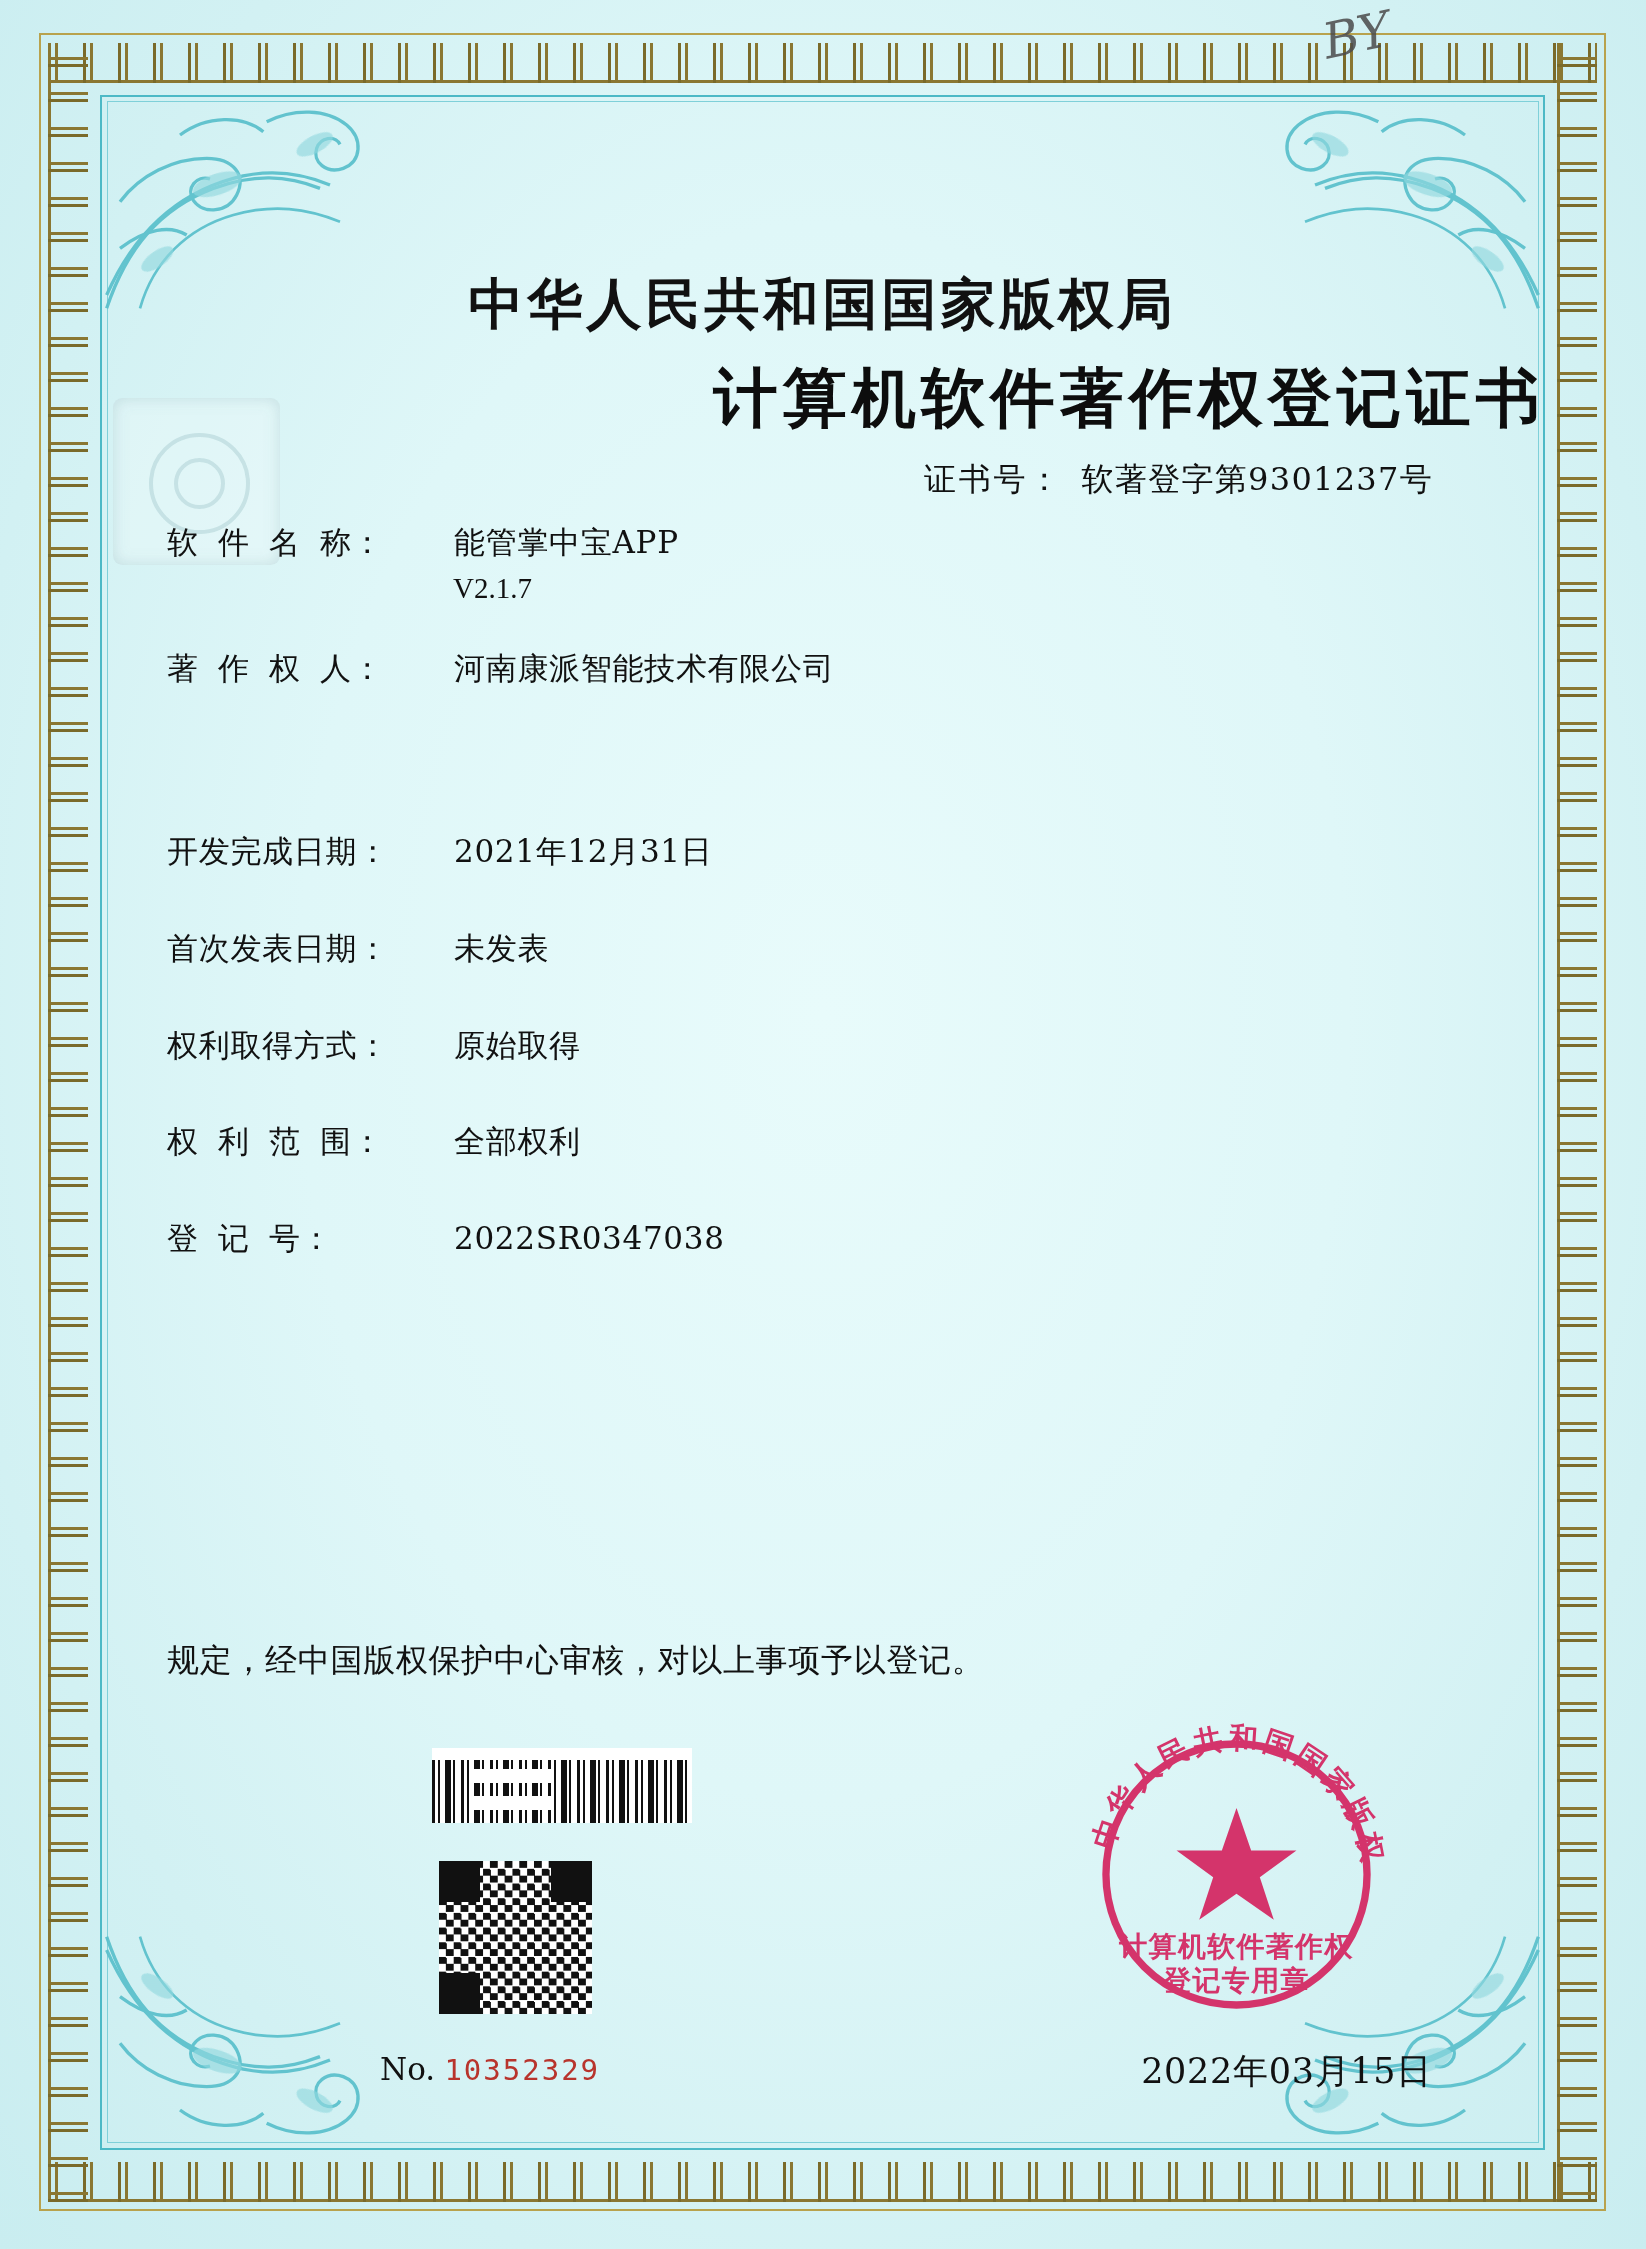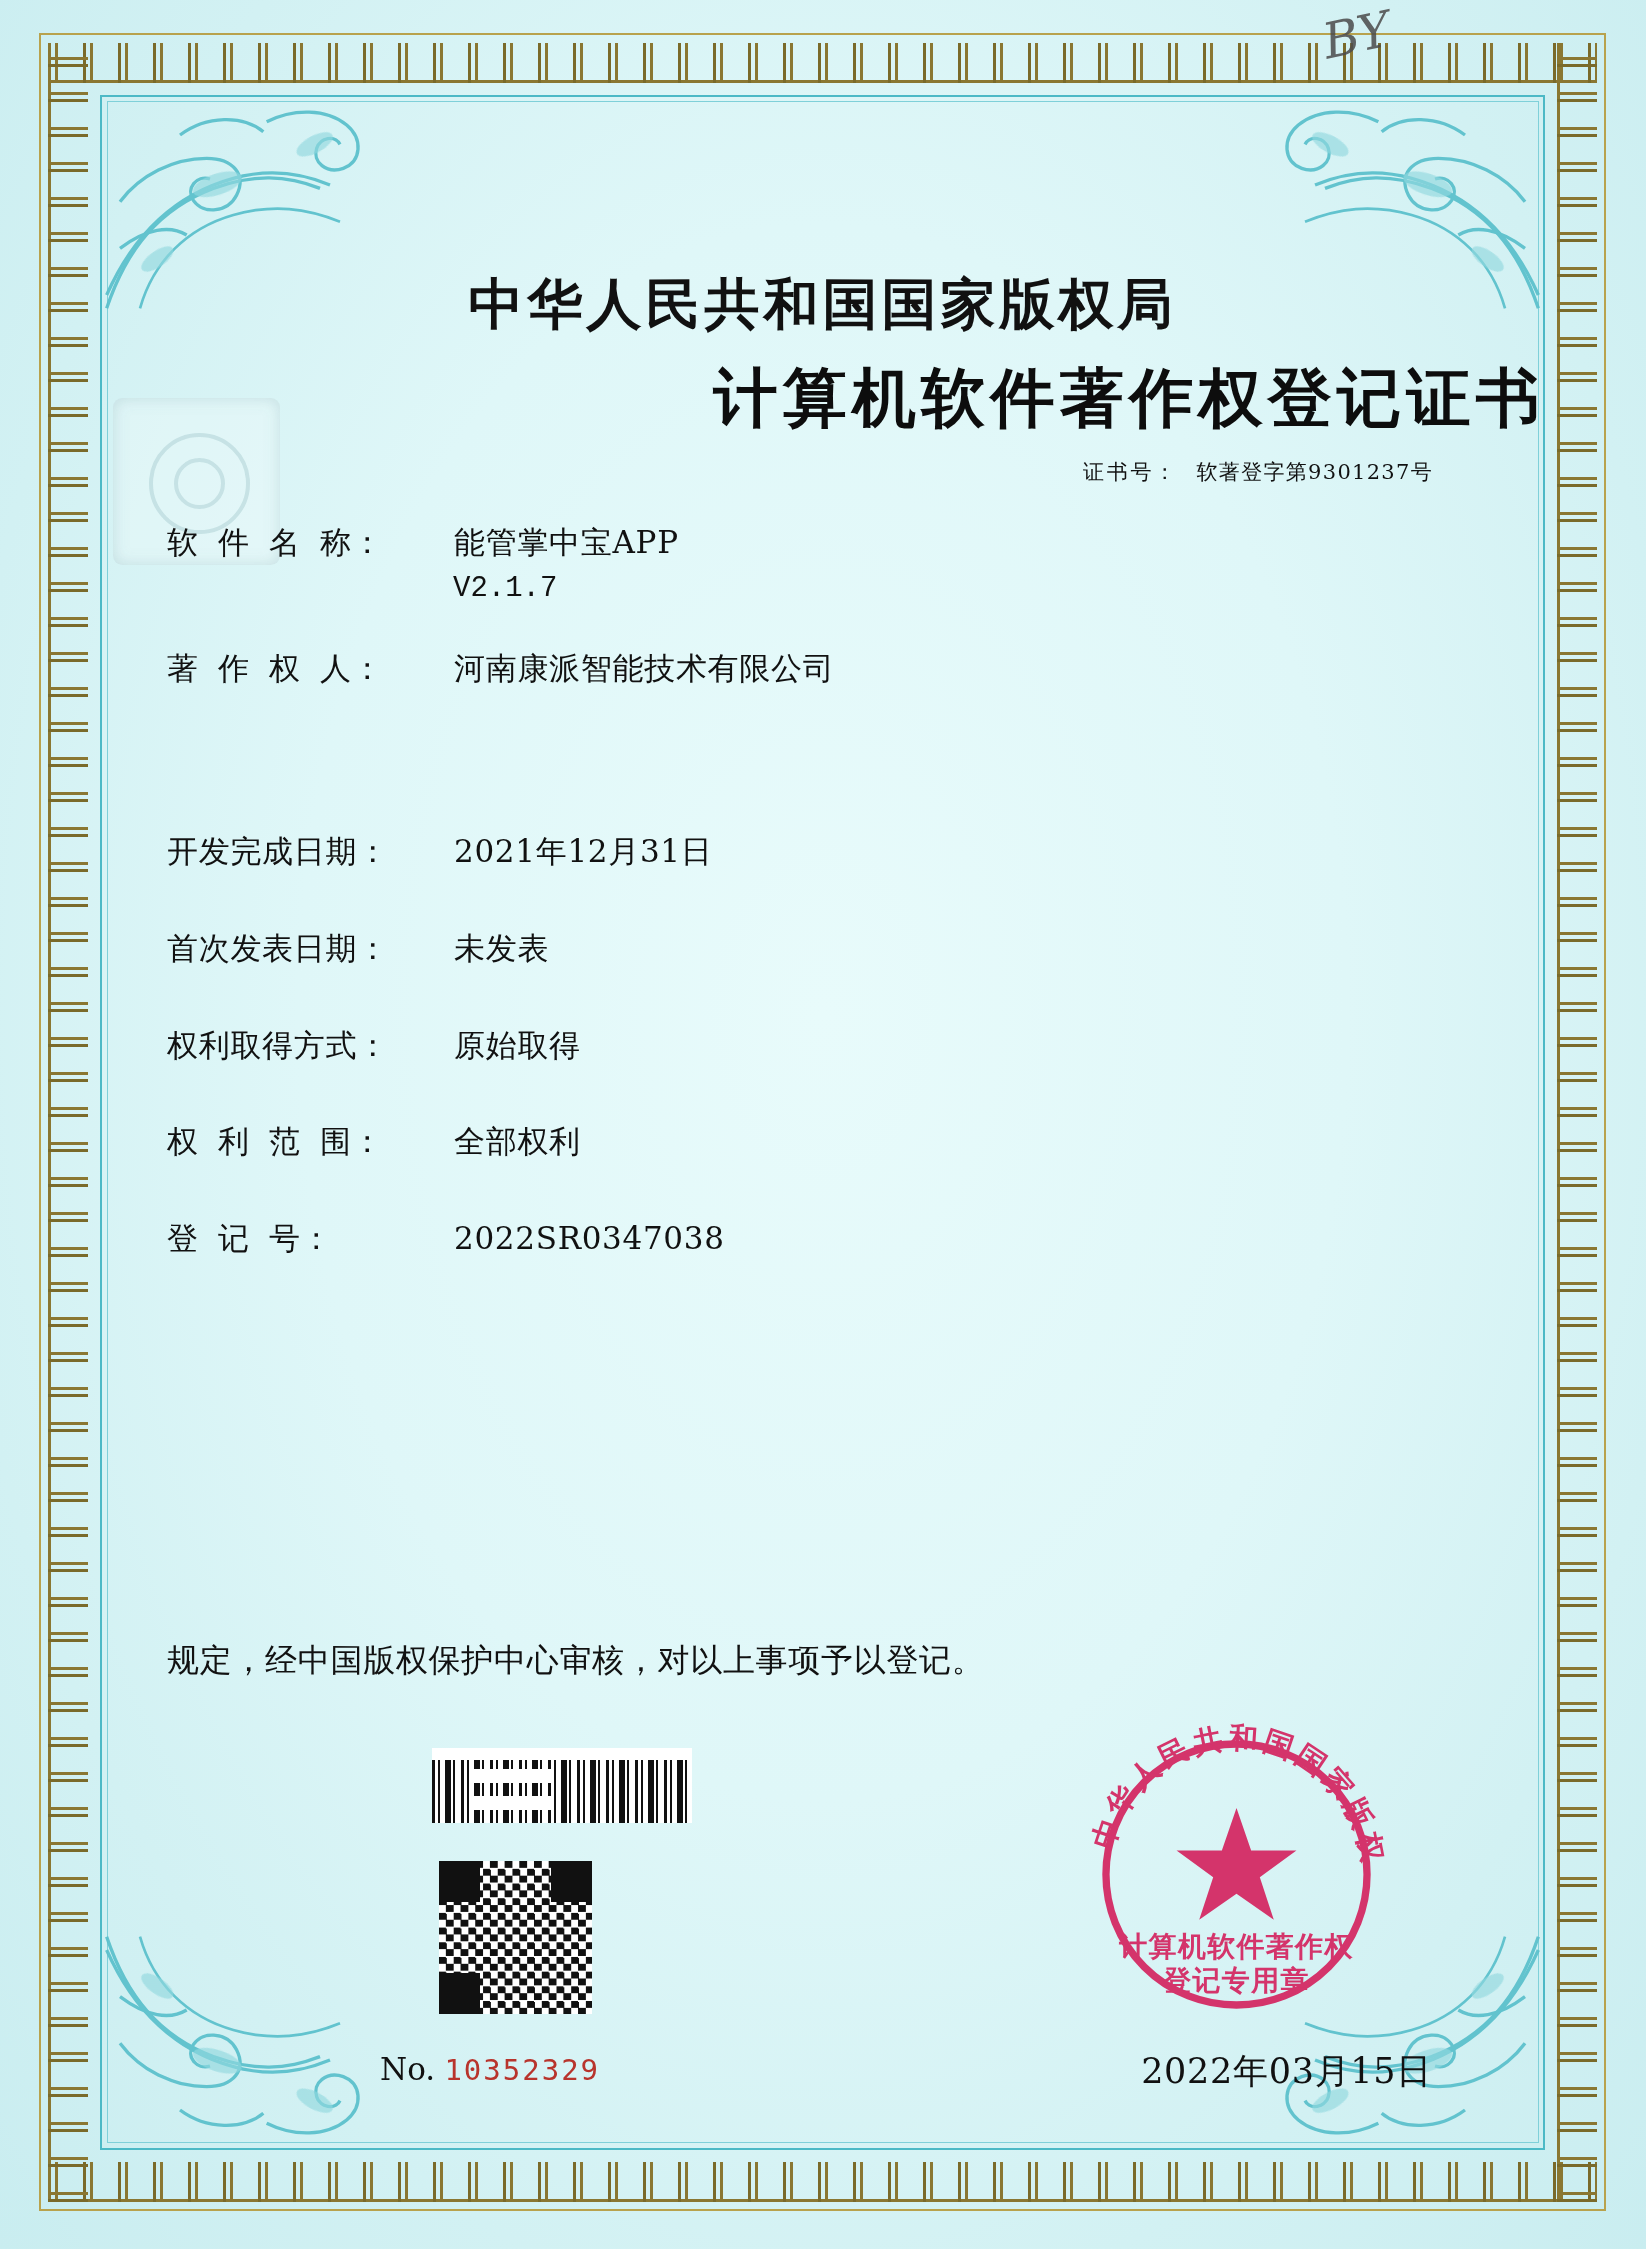--- a/index.html
+++ b/index.html
@@ -117,21 +117,21 @@
     font-size: 64px;
     letter-spacing: 5.3px;
     color: #0d0d0d;
     font-family: "DejaVu Serif", serif;
     font-weight: 700;
   }
 
   .cert-no {
     position: absolute;
     right: 112px; top: 363px;
-    font-size: 21px;
+    font-size: 32px;
     color: #111111;
     letter-spacing: 1.3px;
     font-family: "DejaVu Serif", serif;
   }
   .cert-no .label { letter-spacing: 2.7px; }
   .cert-no .value { margin-left: 18.7px; }
 
   
   .emboss {
     position: absolute;
@@ -384,21 +384,21 @@
 
     <div class="cert-no">
       <span class="label">证书号：</span><span class="value">软著登字第9301237号</span>
     </div>
 
     <div class="emboss"></div>
 
     <div class="field" style="left:67px; top:427px;">
       <span class="lab">软 件 名 称：</span><span class="val">能管掌中宝APP</span>
     </div>
-    <div class="subline" style="left:353px; top:477px; font-family:Liberation Mono, monospace; font-size:29px;">V2.1.7</div>
+    <div class="subline" style="left:353px; top:477px; font-family:Liberation Serif, serif; font-size:29px;">V2.1.7</div>
 
     <div class="field" style="left:67px; top:553px;">
       <span class="lab">著 作 权 人：</span><span class="val">河南康派智能技术有限公司</span>
     </div>
 
     <div class="field" style="left:67px; top:736px;">
       <span class="lab">开发完成日期：</span><span class="val">2021年12月31日</span>
     </div>
 
     <div class="field" style="left:67px; top:833px;">

